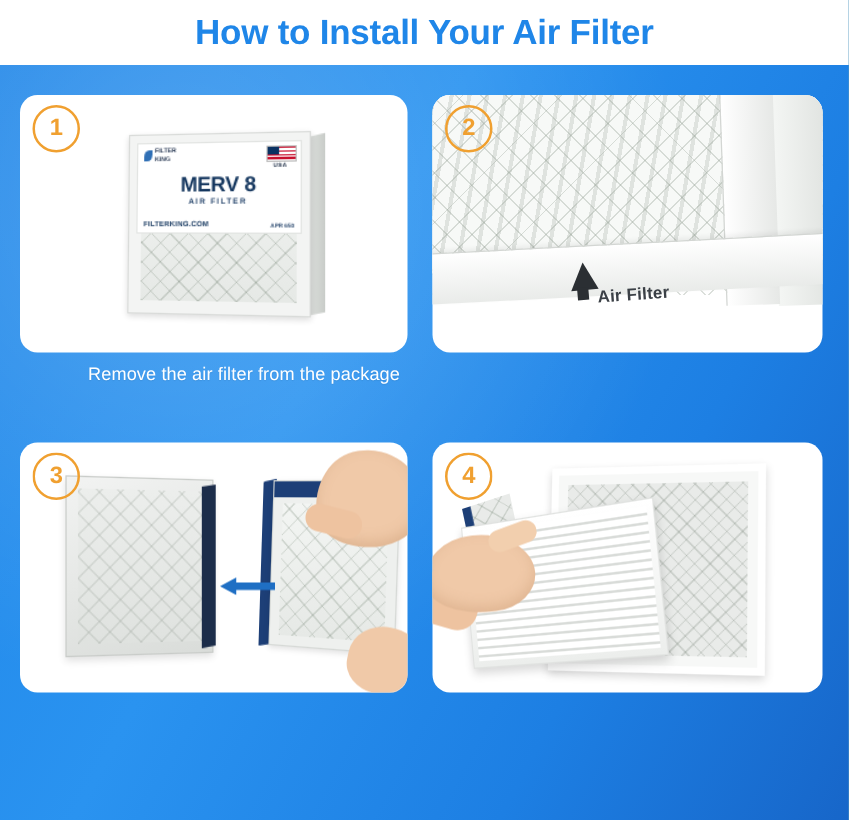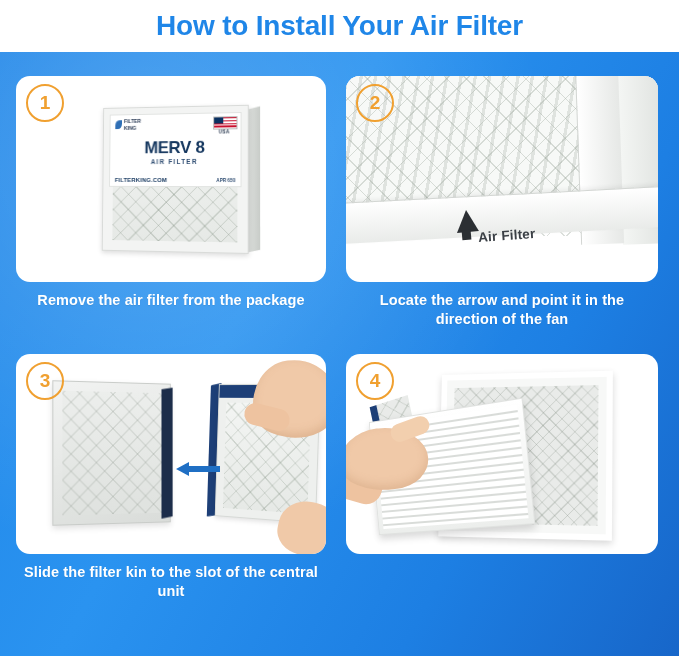--- a/index.html
+++ b/index.html
@@ -65,24 +65,24 @@
     width:34px;height:34px;border-radius:50%;
     border:2.5px solid #f0a030;
     color:#f0a030;
     font-size:19px;font-weight:bold;
     display:flex;align-items:center;justify-content:center;
     z-index:40;
     background:rgba(255,255,255,0.0);
   }
   .caption{
     margin-top:9px;
-    text-align:center;
+    text-align:right;
     color:#ffffff;
     font-size:14.5px;
-    font-weight:bold;
+    font-weight:normal;
     line-height:1.34;
     letter-spacing:0.1px;
     text-shadow:0 1px 1px rgba(0,0,0,0.08);
     padding:0 6px;
   }
 
   
   .panel{position:absolute;left:0;top:0;width:100%;height:100%;}
   .filter-prod{
     position:absolute;left:84px;top:30px;width:148px;height:146px;
@@ -402,21 +402,20 @@
           <div class="f2-pleats"></div>
           <div class="f2-diag"></div>
           <div class="f2-frame-v2"></div>
           <div class="f2-frame-v"></div>
           <div class="f2-frame-h"></div>
           <div class="f2-arrow"></div>
           <div class="f2-arrow-tail"></div>
           <div class="f2-text">Air Filter</div>
         </div>
       </div>
-      <div class="caption">Locate the arrow and point it in the direction of the fan</div>
     </div>
 
     <div class="step step-3">
       <div class="card">
         <div class="badge">3</div>
         <div class="panel">
           <div class="unit-box">
             <div class="unit-box-face"></div>
             <div class="unit-slot"></div>
           </div>
@@ -430,21 +429,20 @@
             <div class="ft-frame">
               <div class="ft-top"></div>
               <div class="ft-inner"></div>
             </div>
           </div>
           <div class="hand3-thumb"></div>
           <div class="hand3"></div>
           <div class="hand3b"></div>
         </div>
       </div>
-      <div class="caption">Slide the filter kin to the slot of the central unit</div>
     </div>
 
     <div class="step step-4">
       <div class="card">
         <div class="badge">4</div>
         <div class="panel">
           <div class="grill-wrap">
             <div class="grill-frame">
               <div class="grill-mesh"></div>
             </div>

